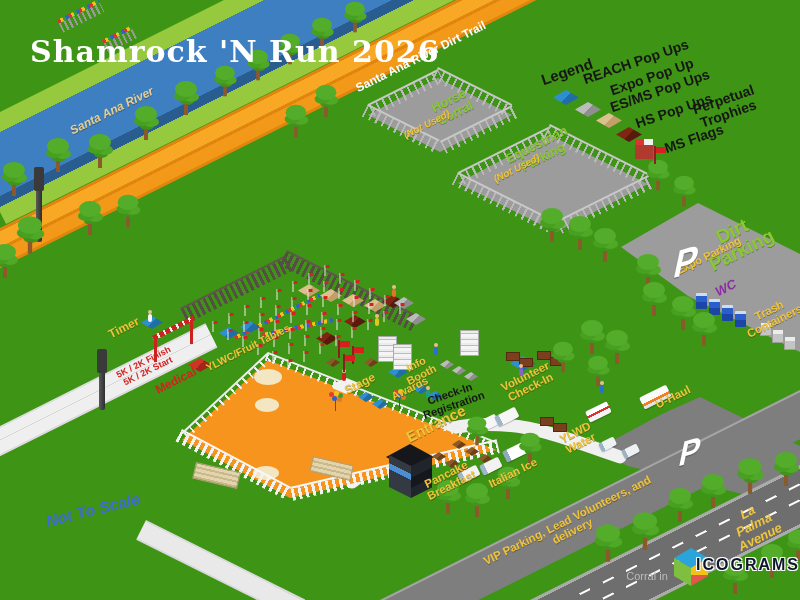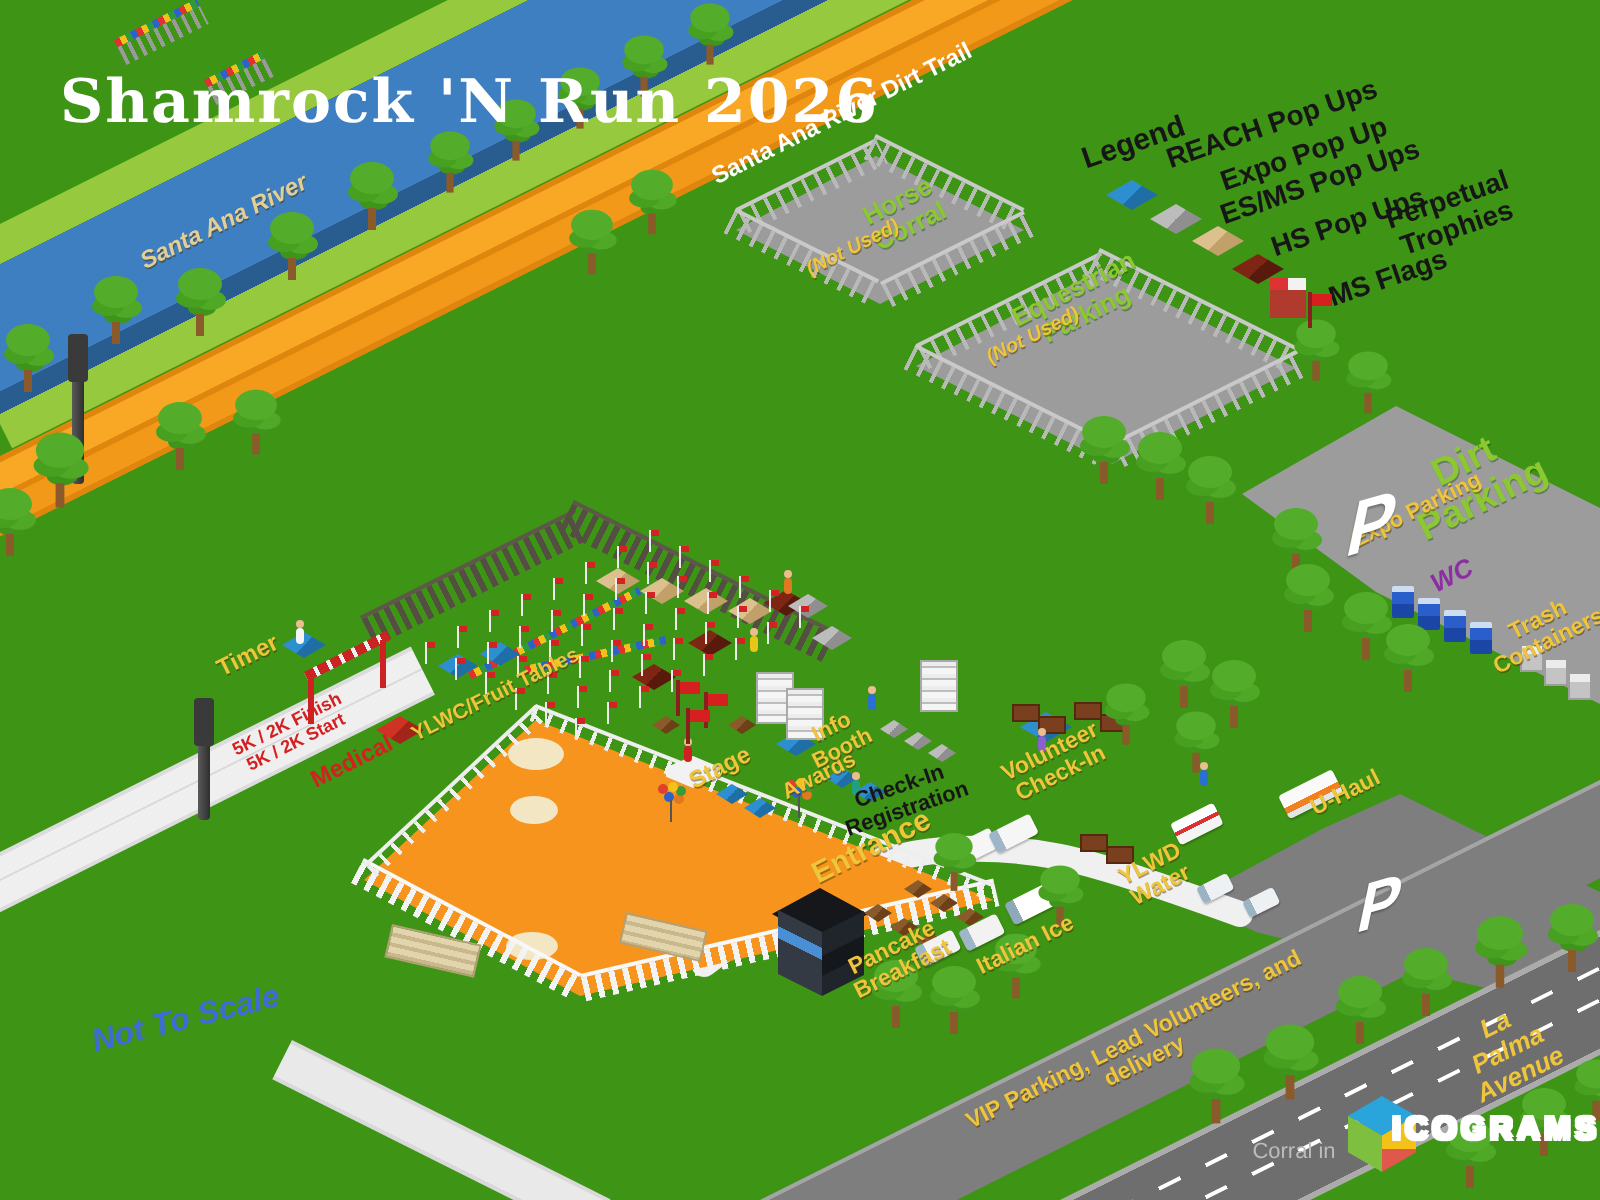--- a/index.html
+++ b/index.html
@@ -364,15 +364,15 @@
   <div class="lbl yel" style="left:449px;top:480px;--r:-26.57deg;font-size:11.5px;">Pancake
 Breakfast</div>
   <div class="lbl yel" style="left:513px;top:473px;--r:-26.57deg;font-size:11.5px;">Italian Ice</div>
 
   <div class="lbl" style="left:647px;top:577px;--r:0deg;font-weight:normal;font-size:11px;color:#b9bdbd;">Corral in</div>
   <div style="position:absolute;left:674px;top:548px;width:34px;height:38px;">
     <div class="cube-face" style="background:#2aa5dc;clip-path:polygon(50% 0,100% 26%,50% 52%,0 26%);"></div>
     <div class="cube-face" style="background:#7fbf3f;clip-path:polygon(0 26%,50% 52%,50% 100%,0 74%);"></div>
     <div class="cube-face" style="background:linear-gradient(180deg,#f2c218 0 70%,#e2574c 70%);clip-path:polygon(50% 52%,100% 26%,100% 74%,50% 100%);"></div>
   </div>
-  <div class="lbl" style="left:748px;top:565px;--r:0deg;font-size:16px;letter-spacing:2px;color:#ffffff;text-shadow:-1px -1px 0 #fff,1px -1px 0 #fff,-1px 1px 0 #fff,1px 1px 0 #fff;">ICOGRAMS</div>
+  <div class="lbl" style="left:748px;top:565px;--r:0deg;font-size:16px;letter-spacing:2px;color:#0f172a;text-shadow:-1px -1px 0 #fff,1px -1px 0 #fff,-1px 1px 0 #fff,1px 1px 0 #fff;">ICOGRAMS</div>
 
 </div>
 
 </body></html>

